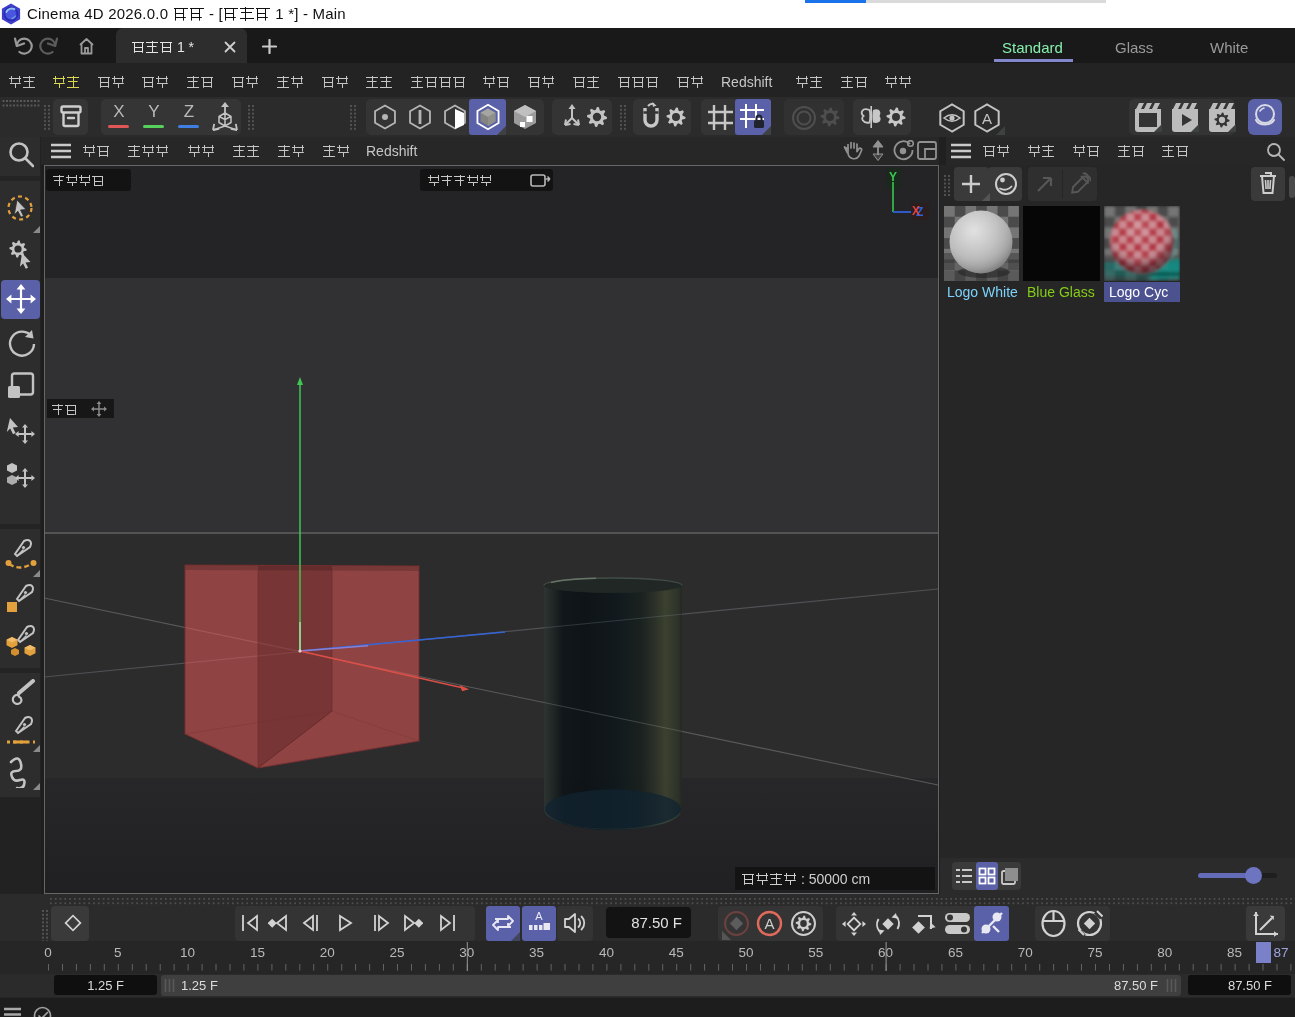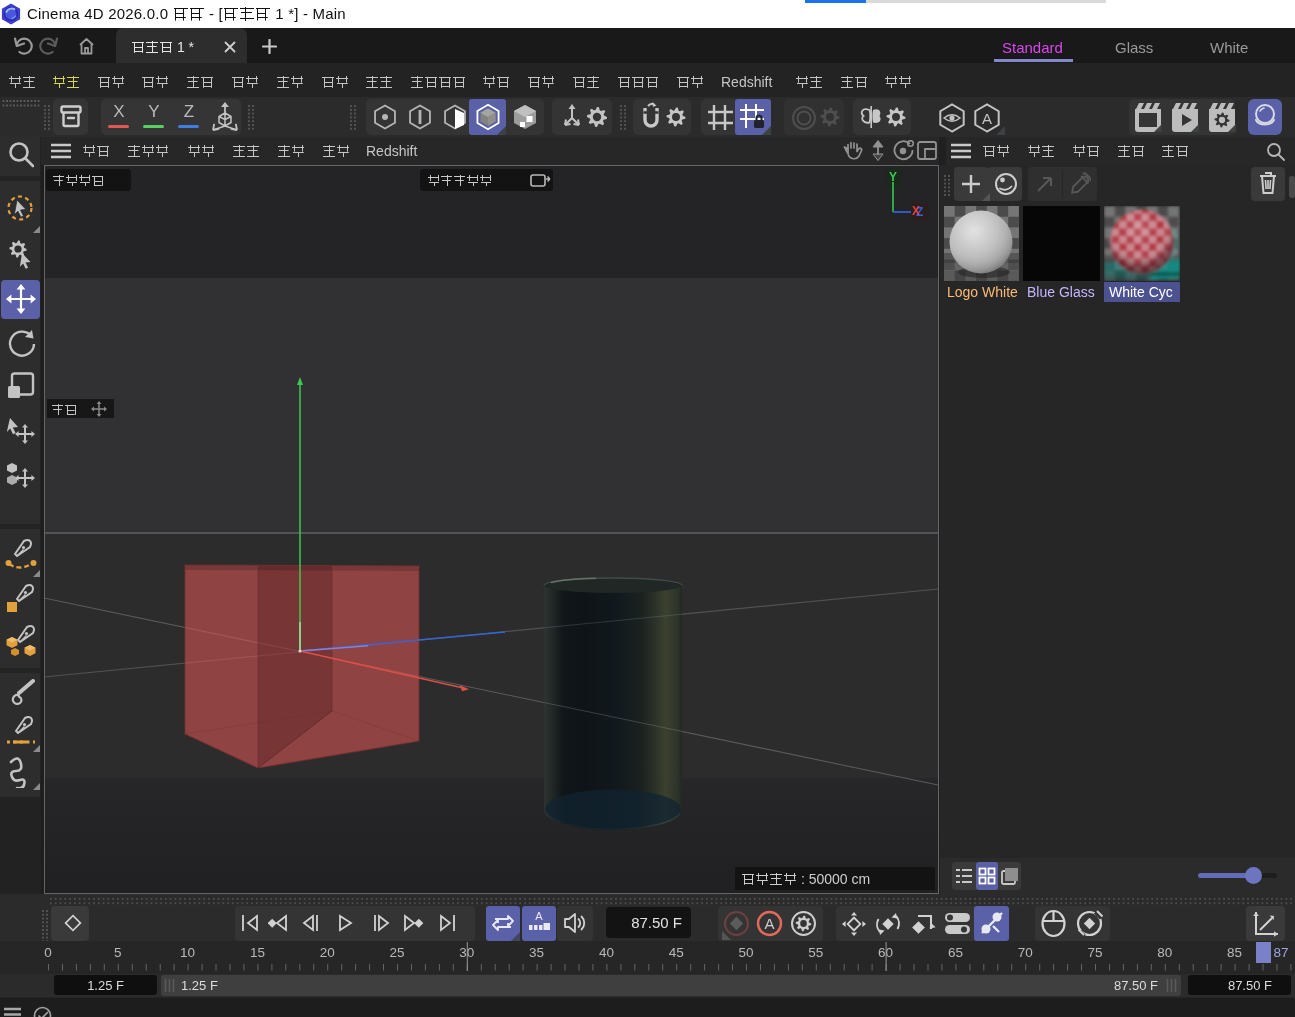--- a/index.html
+++ b/index.html
@@ -43,21 +43,21 @@
 <path d="M2 8 L8.5 2 L15 8 M3.5 7 v9.5 h10 v-9.5 M7 16 v-5 h3 v5" stroke="#9a9a9a" stroke-width="1.8" fill="none" stroke-linejoin="round"></path>
 </svg>
 <div class="ab" style="left:116px;top:28px;width:131px;height:35px;background:#2d2d2d;border-radius:7px 7px 0 0"></div>
 <div class="ab" style="left:131px;top:39px;font-size:14px;color:#e6e6e6"><i class="cj g2"></i><i class="cj g1"></i><i class="cj g2"></i> 1 *</div>
 <svg style="position:absolute;left:224px;top:41px;" width="12" height="12" viewBox="0 0 12 12">
     <path d="M1.5 1.5 L10.5 10.5 M10.5 1.5 L1.5 10.5" stroke="#cfcfcf" stroke-width="1.8" stroke-linecap="round"></path>
   </svg>
 <svg style="position:absolute;left:262px;top:39px;" width="15" height="15" viewBox="0 0 15 15">
     <path d="M7.5 1 v13 M1 7.5 h13" stroke="#c9c9c9" stroke-width="2.2" stroke-linecap="round"></path>
   </svg>
-<div class="ab" style="left:1002px;top:39px;font-size:15px;color:#d946ef">Standard</div>
+<div class="ab" style="left:1002px;top:39px;font-size:15px;color:#86efac">Standard</div>
 <div class="ab" style="left:994px;top:59px;width:79px;height:3px;background:#8288cb"></div>
 <div class="ab" style="left:1115px;top:39px;font-size:15px;color:#9a9a9a">Glass</div>
 <div class="ab" style="left:1210px;top:39px;font-size:15px;color:#9a9a9a">White</div>
 <div class="ab" style="left:0;top:63px;width:1295px;height:34px;background:#232323"></div>
 <div class="ab" style="left:8px;top:74px;color:#c6c6c6;font-size:14px"><i class="cj g3"></i><i class="cj g1"></i></div>
 <div class="ab" style="left:52px;top:74px;color:#d8d852;font-size:14px"><i class="cj g3"></i><i class="cj g1"></i></div>
 <div class="ab" style="left:97px;top:74px;color:#c6c6c6;font-size:14px"><i class="cj g2"></i><i class="cj g3"></i></div>
 <div class="ab" style="left:141px;top:74px;color:#c6c6c6;font-size:14px"><i class="cj g2"></i><i class="cj g3"></i></div>
 <div class="ab" style="left:186px;top:74px;color:#c6c6c6;font-size:14px"><i class="cj g1"></i><i class="cj g2"></i></div>
 <div class="ab" style="left:231px;top:74px;color:#c6c6c6;font-size:14px"><i class="cj g2"></i><i class="cj g3"></i></div>
@@ -617,24 +617,24 @@
       <rect y="56" width="76" height="8" fill="#11857d" opacity="0.55"></rect>
       <rect y="64" width="76" height="6" fill="#0a645c" opacity="0.6"></rect>
       <rect y="70" width="76" height="5" fill="#12443f" opacity="0.55"></rect>
       <polygon points="52,56 76,52 76,72 46,74" fill="#0f968c" opacity="0.7"></polygon>
       <rect x="42" y="66" width="34" height="4" fill="#0a5b54"></rect>
       <circle cx="38" cy="36" r="32" fill="url(#chkr)"></circle>
       <circle cx="38" cy="36" r="32" fill="url(#shr)"></circle>
       <path d="M67 22 A32 32 0 0 1 66 54 L70 51 A36 36 0 0 0 71 24 Z" fill="#2fbdb2" opacity="0.5"></path>
     </g>
   </svg>
-<div class="ab" style="left:947px;top:284px;width:71px;overflow:hidden;color:#fdba74;font-size:14px;white-space:nowrap">Logo White</div>
-<div class="ab" style="left:1027px;top:284px;color:#c4b5fd;font-size:14px">Blue Glass</div>
+<div class="ab" style="left:947px;top:284px;width:71px;overflow:hidden;color:#7dd3fc;font-size:14px;white-space:nowrap">Logo White</div>
+<div class="ab" style="left:1027px;top:284px;color:#84cc16;font-size:14px">Blue Glass</div>
 <div class="ab" style="left:1104px;top:282px;width:76px;height:20px;background:#4c5190"></div>
-<div class="ab" style="left:1109px;top:284px;color:#fff;font-size:14px">White Cyc</div>
+<div class="ab" style="left:1109px;top:284px;color:#fff;font-size:14px">Logo Cyc</div>
 <div class="ab" style="left:940px;top:858px;width:355px;height:36px;background:#2b2b2b"></div>
 <div class="ab" style="left:952px;top:862px;width:69px;height:28px;background:#3a3a3a;border-radius:4px"></div>
 <div class="ab" style="left:976px;top:862px;width:22px;height:28px;background:#5a61a8;border-radius:3px"></div>
 <svg style="position:absolute;left:955px;top:867px;" width="18" height="18" viewBox="0 0 18 18">
     <path d="M1 3 h4 M1 9 h4 M1 15 h4 M7 3 h10 M7 9 h10 M7 15 h10" stroke="#c9c9c9" stroke-width="2"></path>
   </svg>
 <svg style="position:absolute;left:978px;top:867px;" width="18" height="18" viewBox="0 0 18 18">
     <rect x="1.5" y="1.5" width="6" height="6" fill="none" stroke="#fff" stroke-width="1.8"></rect>
 <rect x="10.5" y="1.5" width="6" height="6" fill="none" stroke="#fff" stroke-width="1.8"></rect>
 <rect x="1.5" y="10.5" width="6" height="6" fill="none" stroke="#fff" stroke-width="1.8"></rect>

